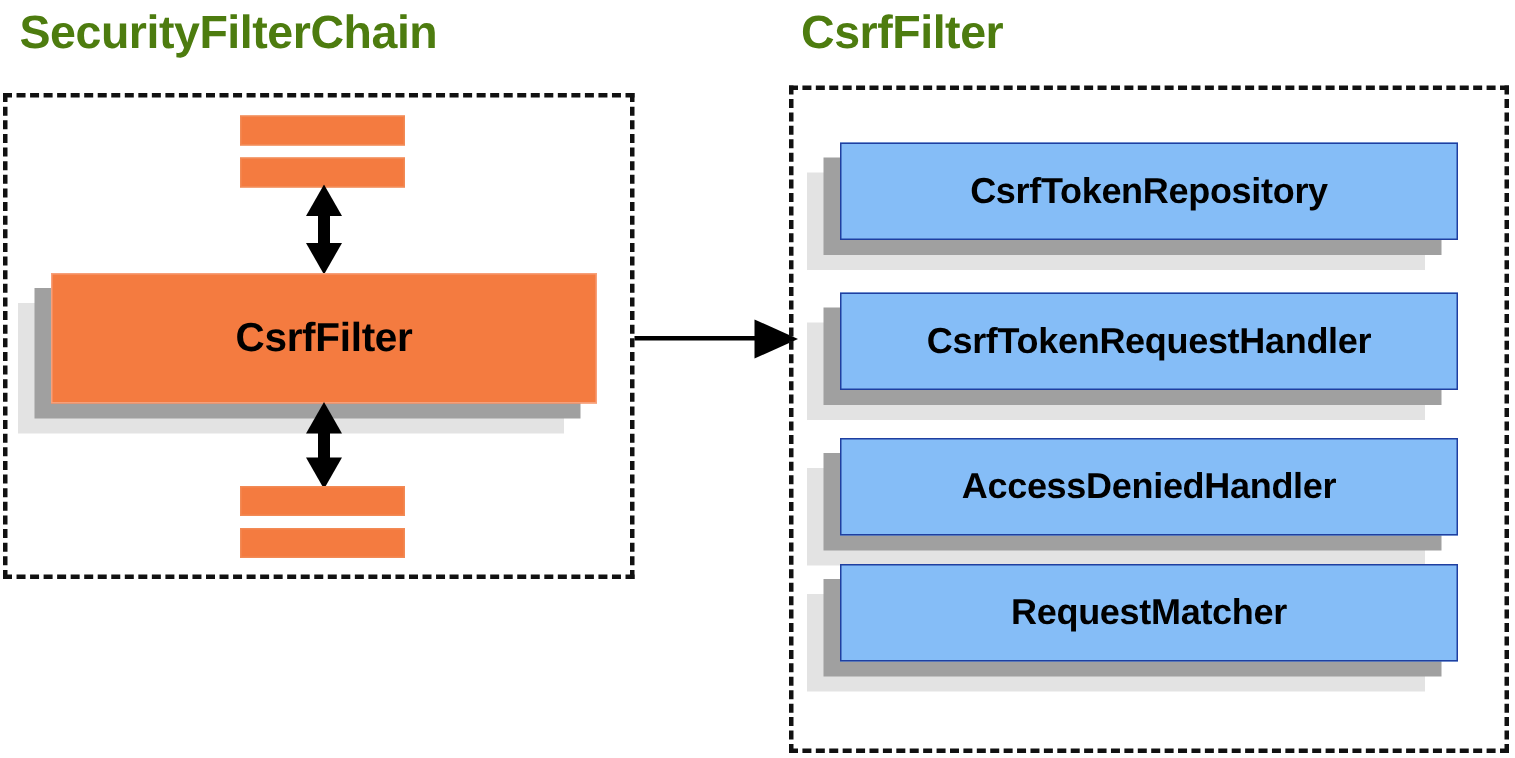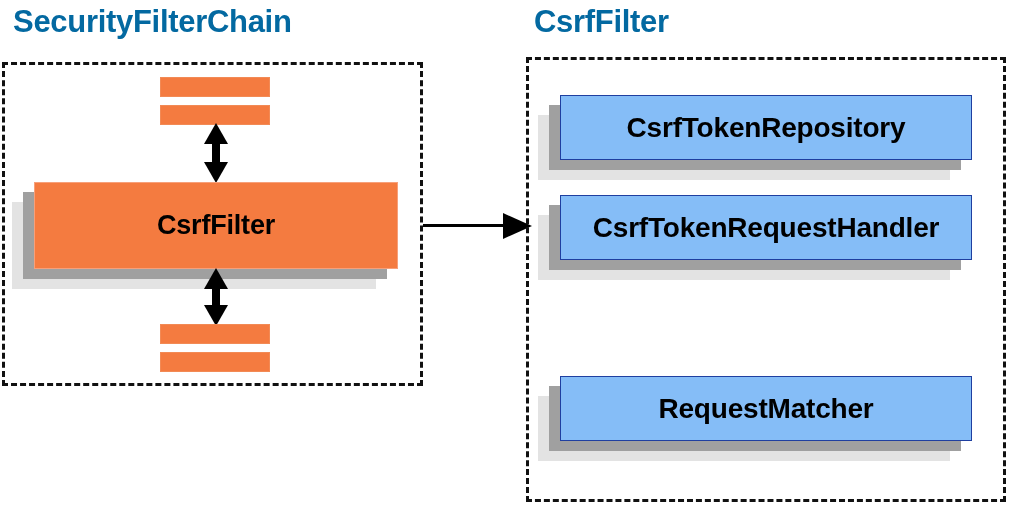--- a/index.html
+++ b/index.html
@@ -17,21 +17,21 @@
     background: #ffffff;
     overflow: hidden;
   }
 
   
   .panel-title {
     position: absolute;
     font-weight: bold;
     font-size: 31px;
     line-height: 31px;
-    color: #0369a1;
+    color: #4d7c0f;
     letter-spacing: -0.3px;
     white-space: nowrap;
   }
   #title-left  { left: 13px;  top: 6px; }
   #title-right { left: 534px; top: 6px; }
 
   
   .dashed-box {
     position: absolute;
     border: 3px dashed #111111;
@@ -94,21 +94,21 @@
 
   
   #h-arrow { position: absolute; left: 420px; top: 212px; width: 112px; height: 28px; }
 
   
   .blue-stack { width: 412px; height: 65px; left: 560px; }
   .blue-stack .face {
     background: #85bdf7;
     border: 1px solid #1f3fa0;
   }
-  .blue-stack .face-label { font-size: 28px; letter-spacing: -0.2px; text-align: right; }
+  .blue-stack .face-label { font-size: 24px; letter-spacing: -0.2px; text-align: right; }
   #blue-0 { top: 95px;  }
   #blue-1 { top: 195px; }
   #blue-2 { top: 292px; }
   #blue-3 { top: 376px; }
 </style>
 </head>
 <body>
 
 <div id="canvas">
 
@@ -160,20 +160,27 @@
   </div>
 
   <div id="blue-1" class="stack blue-stack">
     <div class="shadow-far"></div>
     <div class="shadow-near"></div>
     <div class="face">
       <span class="face-label">CsrfTokenRequestHandler</span>
     </div>
   </div>
 
+  <div id="blue-2" class="stack blue-stack">
+    <div class="shadow-far"></div>
+    <div class="shadow-near"></div>
+    <div class="face">
+      <span class="face-label">AccessDeniedHandler</span>
+    </div>
+  </div>
 
   <div id="blue-3" class="stack blue-stack">
     <div class="shadow-far"></div>
     <div class="shadow-near"></div>
     <div class="face">
       <span class="face-label">RequestMatcher</span>
     </div>
   </div>
 
 </div>

